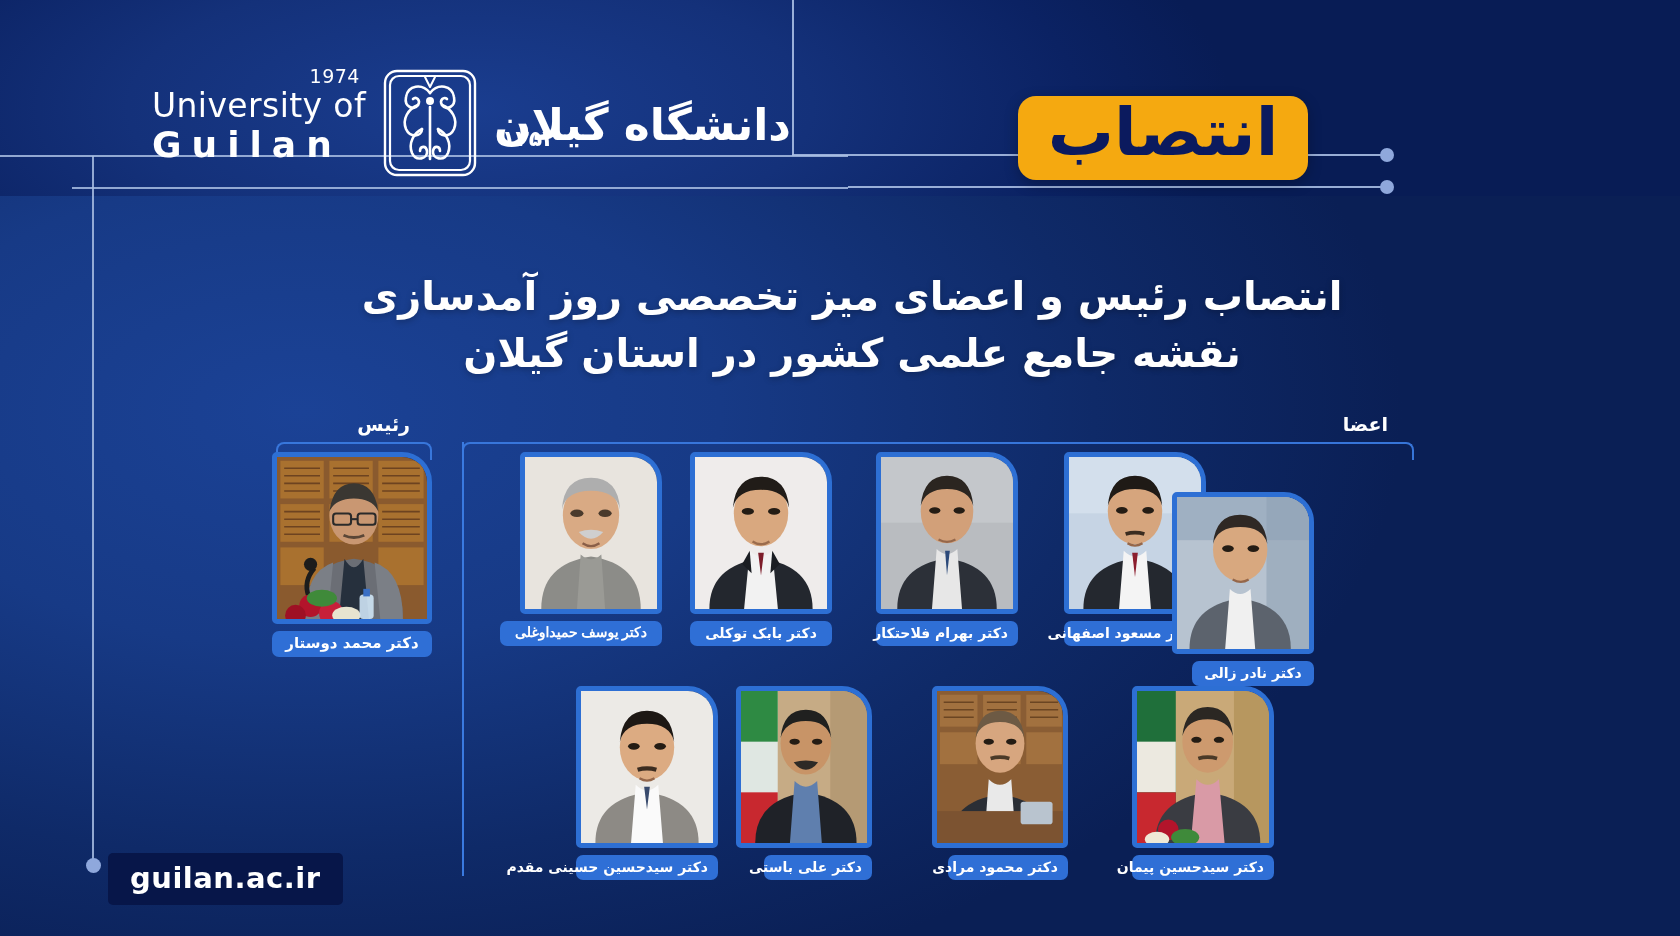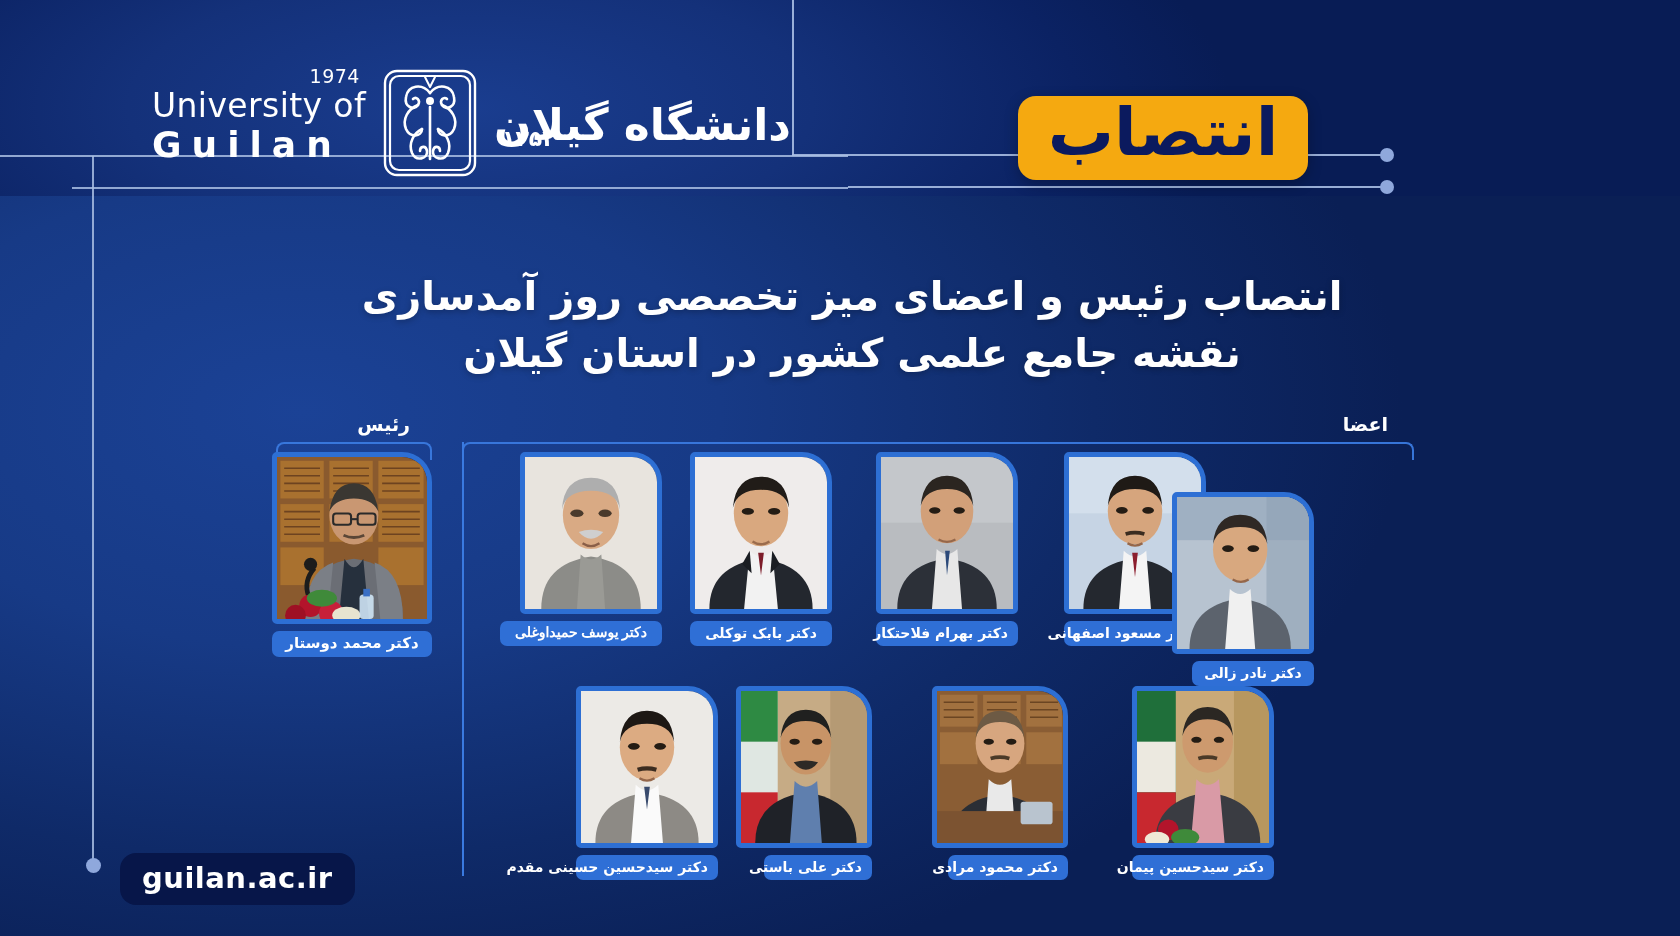--- a/index.html
+++ b/index.html
@@ -143,25 +143,24 @@
     padding:5px 10px 6px 10px;
     white-space:nowrap;
     line-height:1;
     box-sizing:border-box;
   }
   .name-pill.big{font-size:15px;}
 
   
   .url-badge{
     position:absolute;left:108px;top:853px;
-    background:#071649;border-radius:16px;
+    background:#071649;border-radius:5px;
     padding:8px 22px 10px 22px;
     color:#ffffff;font-size:29px;font-weight:bold;letter-spacing:.5px;
     direction:ltr;
-    margin-left:12px;
   }
 </style>
 </head>
 <body>
 
 <div class="stage">
 
   <div class="header-band"></div>
   <div class="header-rule"></div>
   <div class="header-rule2"></div>

